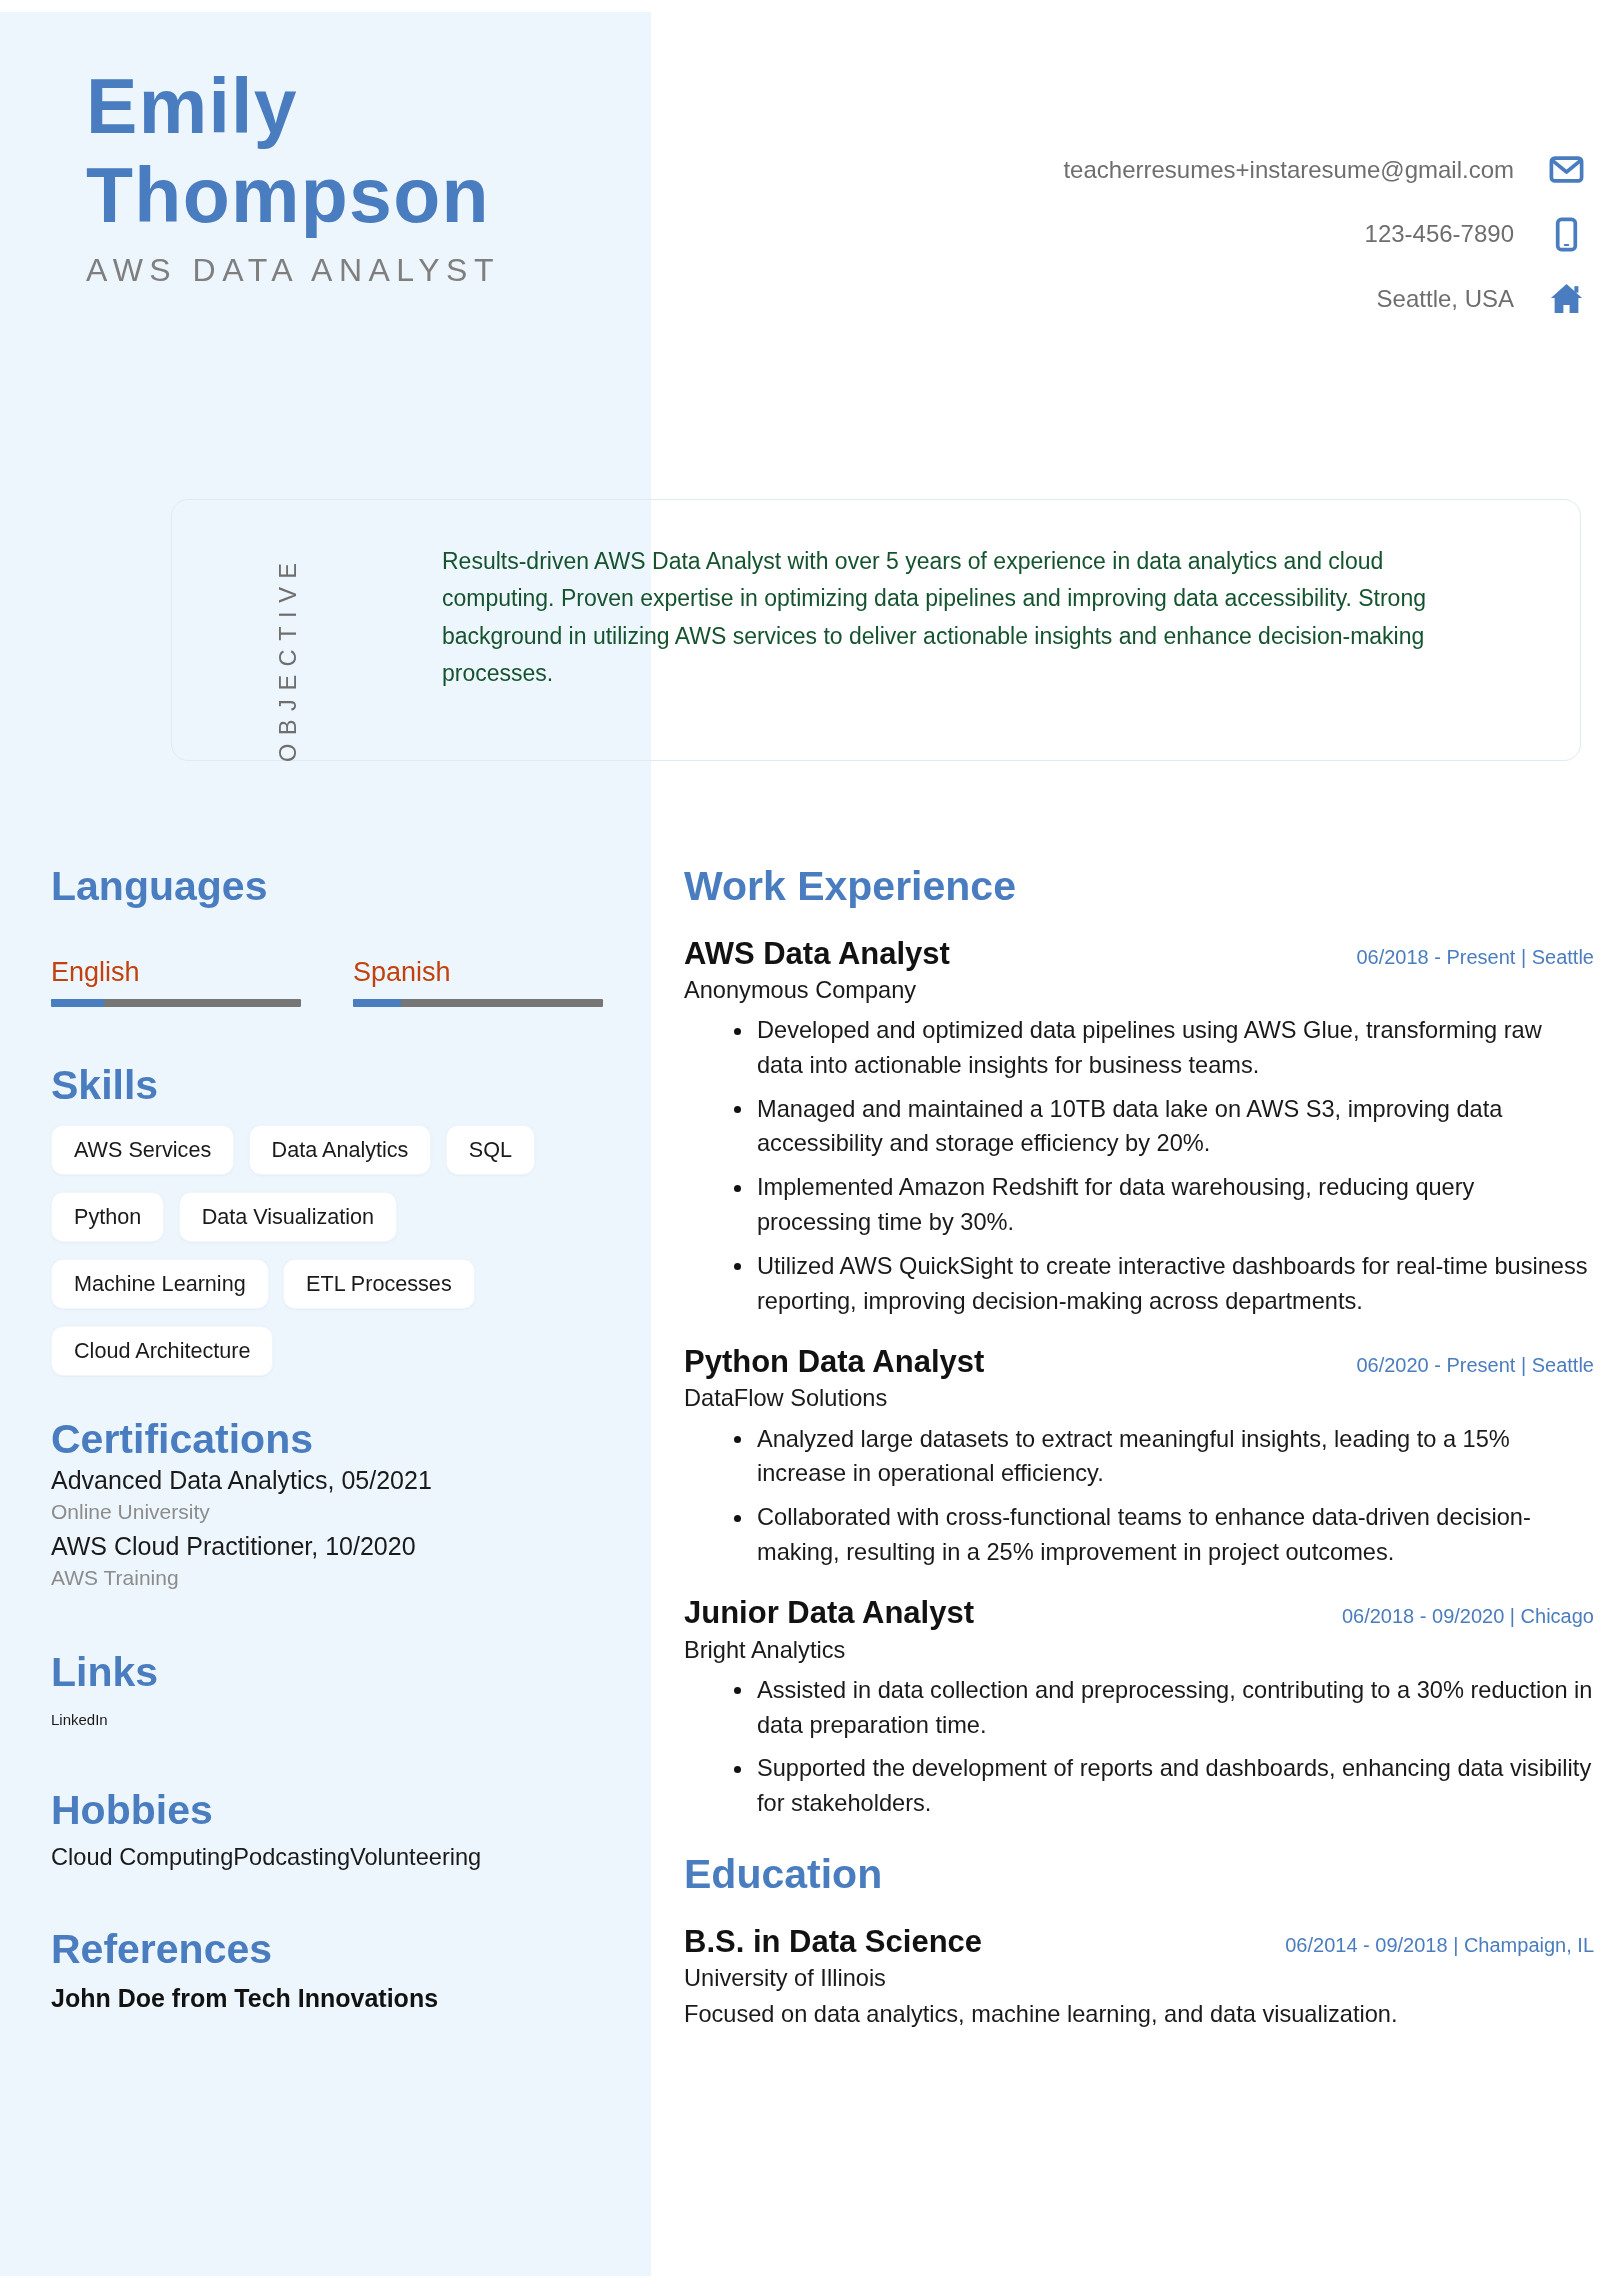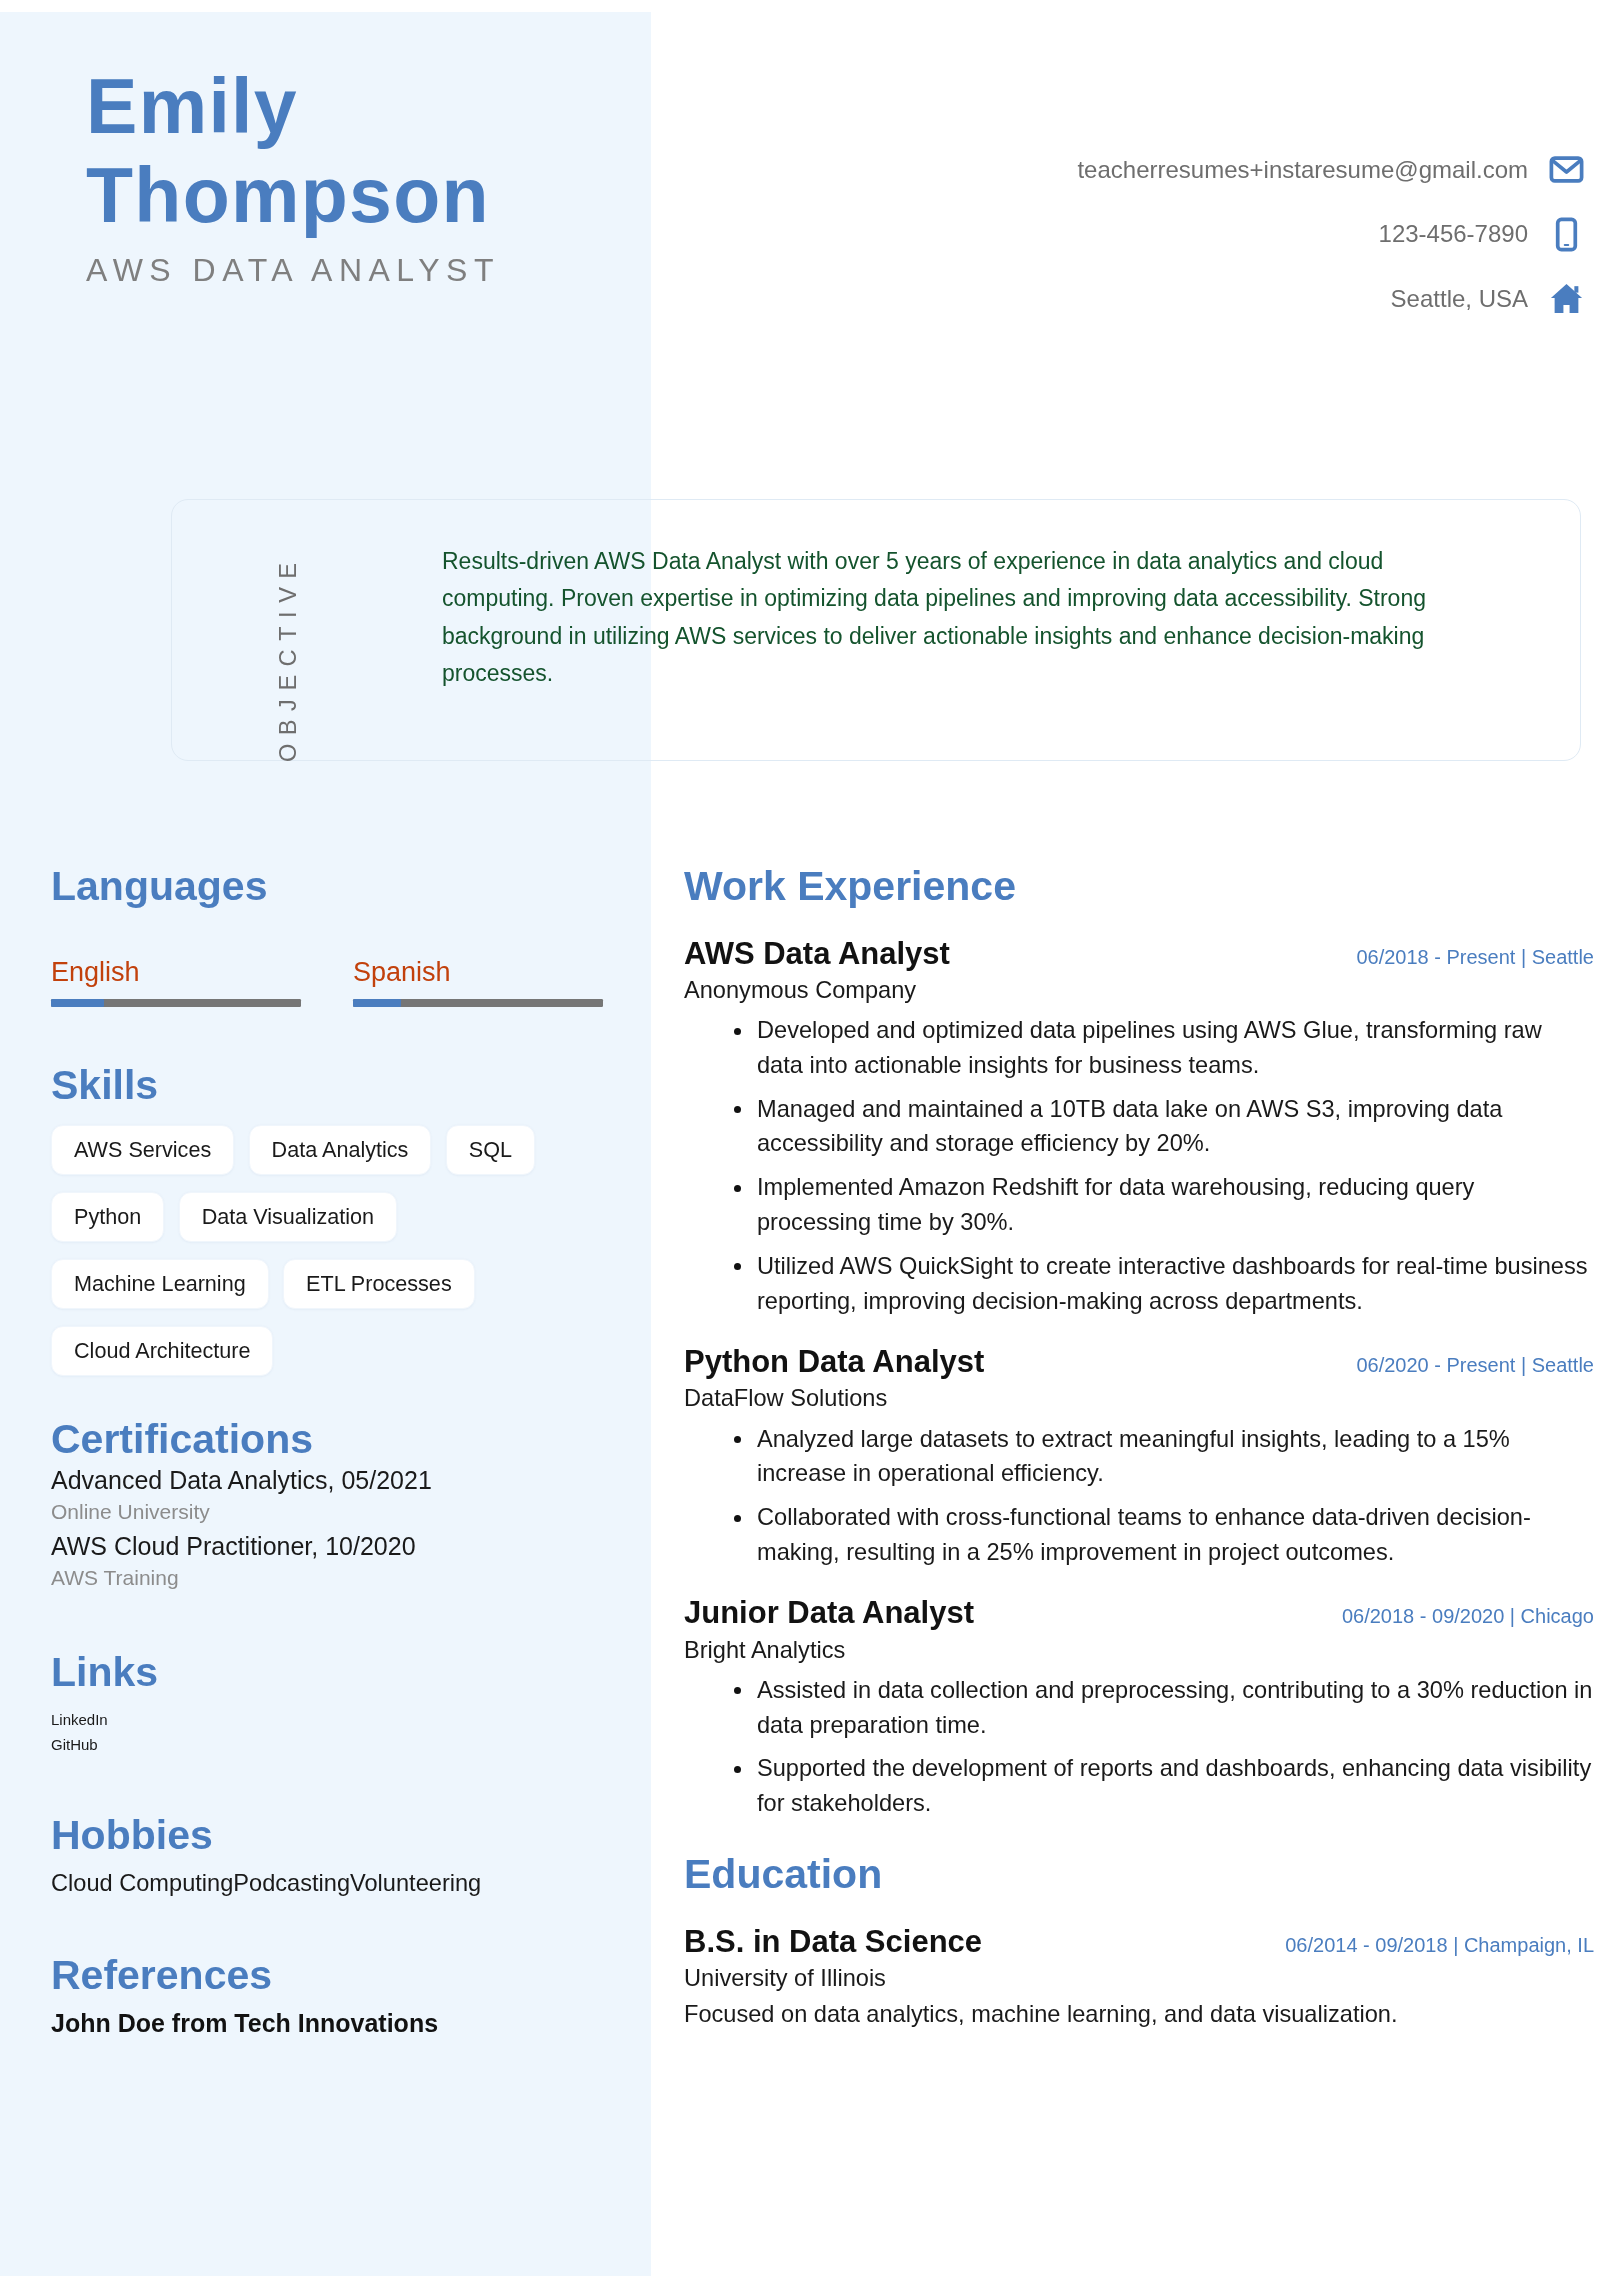--- a/index.html
+++ b/index.html
@@ -68,21 +68,21 @@
     top: 151px;
     display: flex;
     flex-direction: column;
     gap: 27.5px;
     align-items: flex-end;
   }
 
   .contact-row {
     display: flex;
     align-items: center;
-    gap: 20px;
+    gap: 34px;
     justify-content: flex-end;
   }
 
   .contact-text {
     font-size: 24px;
     color: #6e6e6e;
     white-space: nowrap;
   }
 
   .contact-icon {
@@ -400,21 +400,20 @@
         <div class="cert-title">AWS Cloud Practitioner, 10/2020</div>
         <div class="cert-org">AWS Training</div>
       </div>
     </div>
 
     <div class="gap-lg"></div>
 
     <div>
       <div class="sec-h sec-h-left">Links</div>
       <div class="link-item">LinkedIn</div>
-      <div class="link-item">GitHub</div>
     </div>
 
     <div class="gap-lg"></div>
 
     <div>
       <div class="sec-h sec-h-left">Hobbies</div>
       <div class="hobby-row">
         <span>Cloud Computing</span>
         <span>Podcasting</span>
         <span>Volunteering</span>

